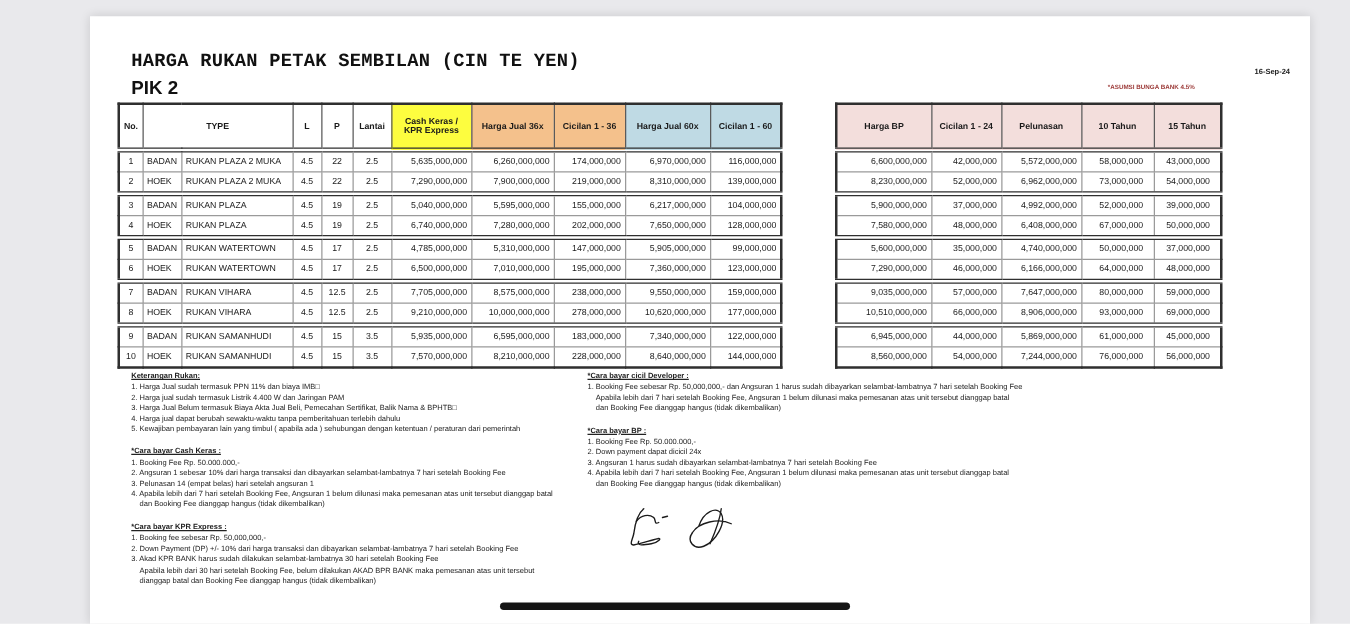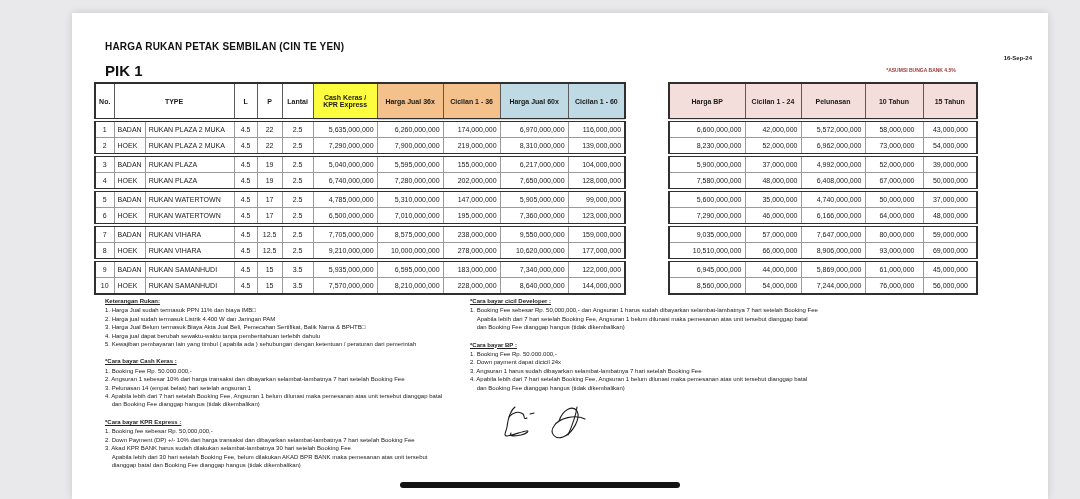--- a/index.html
+++ b/index.html
@@ -6,21 +6,21 @@
   body{
     width:1080px;height:499px;overflow:hidden;position:relative;
     background:#e9e9ec;
     font-family:"Liberation Sans", sans-serif;
     -webkit-font-smoothing:antialiased;
   }
   .sheet{
     position:absolute;left:72px;top:13px;width:976px;height:486px;
     background:#ffffff;box-shadow:0 0 8px rgba(0,0,0,0.14);
   }
-  .doc-title{position:absolute;left:33px;top:28px;font-size:10px;font-weight:bold;color:#111;letter-spacing:.2px;}
+  .doc-title{position:absolute;left:33px;top:28px;font-size:15px;font-weight:bold;color:#111;letter-spacing:.2px;font-family:Liberation Mono, monospace;}
   .doc-subtitle{position:absolute;left:33px;top:49px;font-size:15px;font-weight:bold;color:#111;}
   .doc-date{position:absolute;right:16px;top:42px;font-size:6px;font-weight:bold;color:#222;}
   .bank-note{
     position:absolute;left:792px;top:53px;width:114px;height:9px;
     text-align:center;font-size:5px;font-weight:bold;line-height:9px;color:#9c3a38;
   }
   table.price{
     position:absolute;top:69px;border-collapse:collapse;table-layout:fixed;
     font-size:7px;color:#1a1a1a;border:2px solid #2f2f2f;
   }
@@ -46,21 +46,21 @@
   .home-indicator{
     position:absolute;left:400px;top:482px;width:280px;height:6px;
     background:#141414;border-radius:3px;
   }
 </style>
 </head>
 <body>
 
 <div class="sheet">
   <div class="doc-title">HARGA RUKAN PETAK SEMBILAN (CIN TE YEN)</div>
-  <div class="doc-subtitle">PIK 1</div>
+  <div class="doc-subtitle">PIK 2</div>
   <div class="doc-date">16-Sep-24</div>
   <div class="bank-note">*ASUMSI BUNGA BANK 4.5%</div>
 
   <table class="price" id="tbl-main">
       <colgroup>
         <col style="width: 19px;">
         <col style="width: 30px;">
         <col style="width: 89px;">
         <col style="width: 23px;">
         <col style="width: 25px;">

